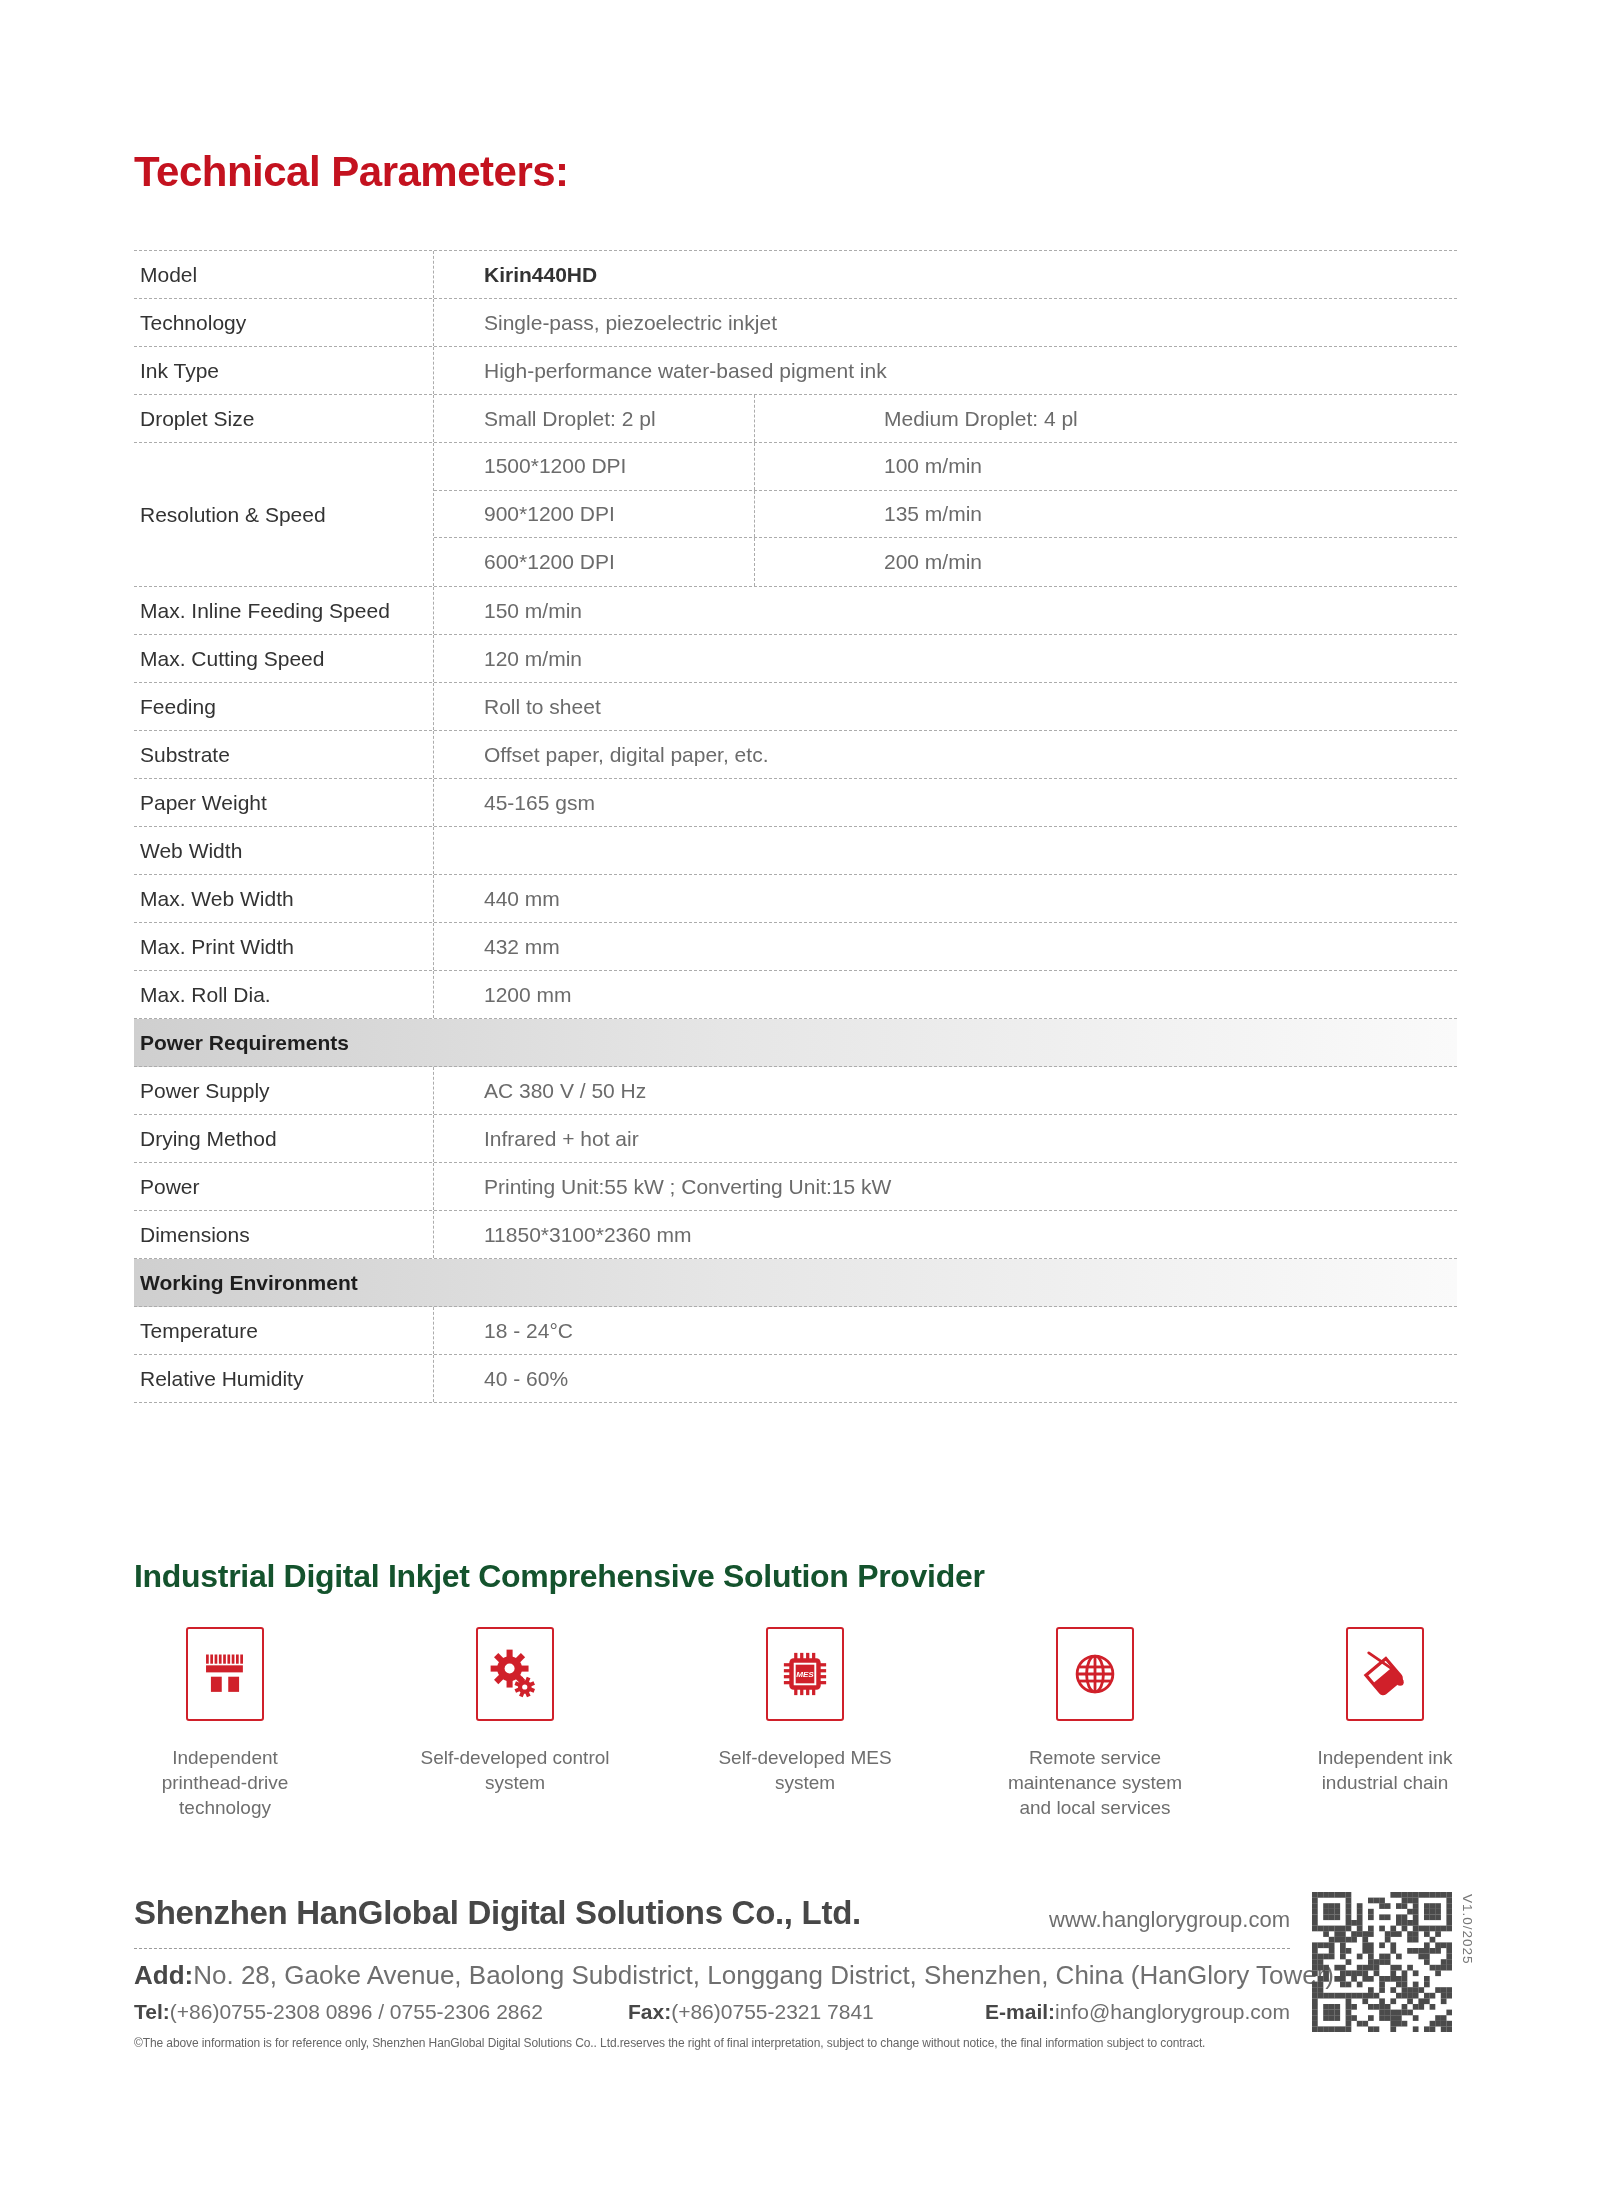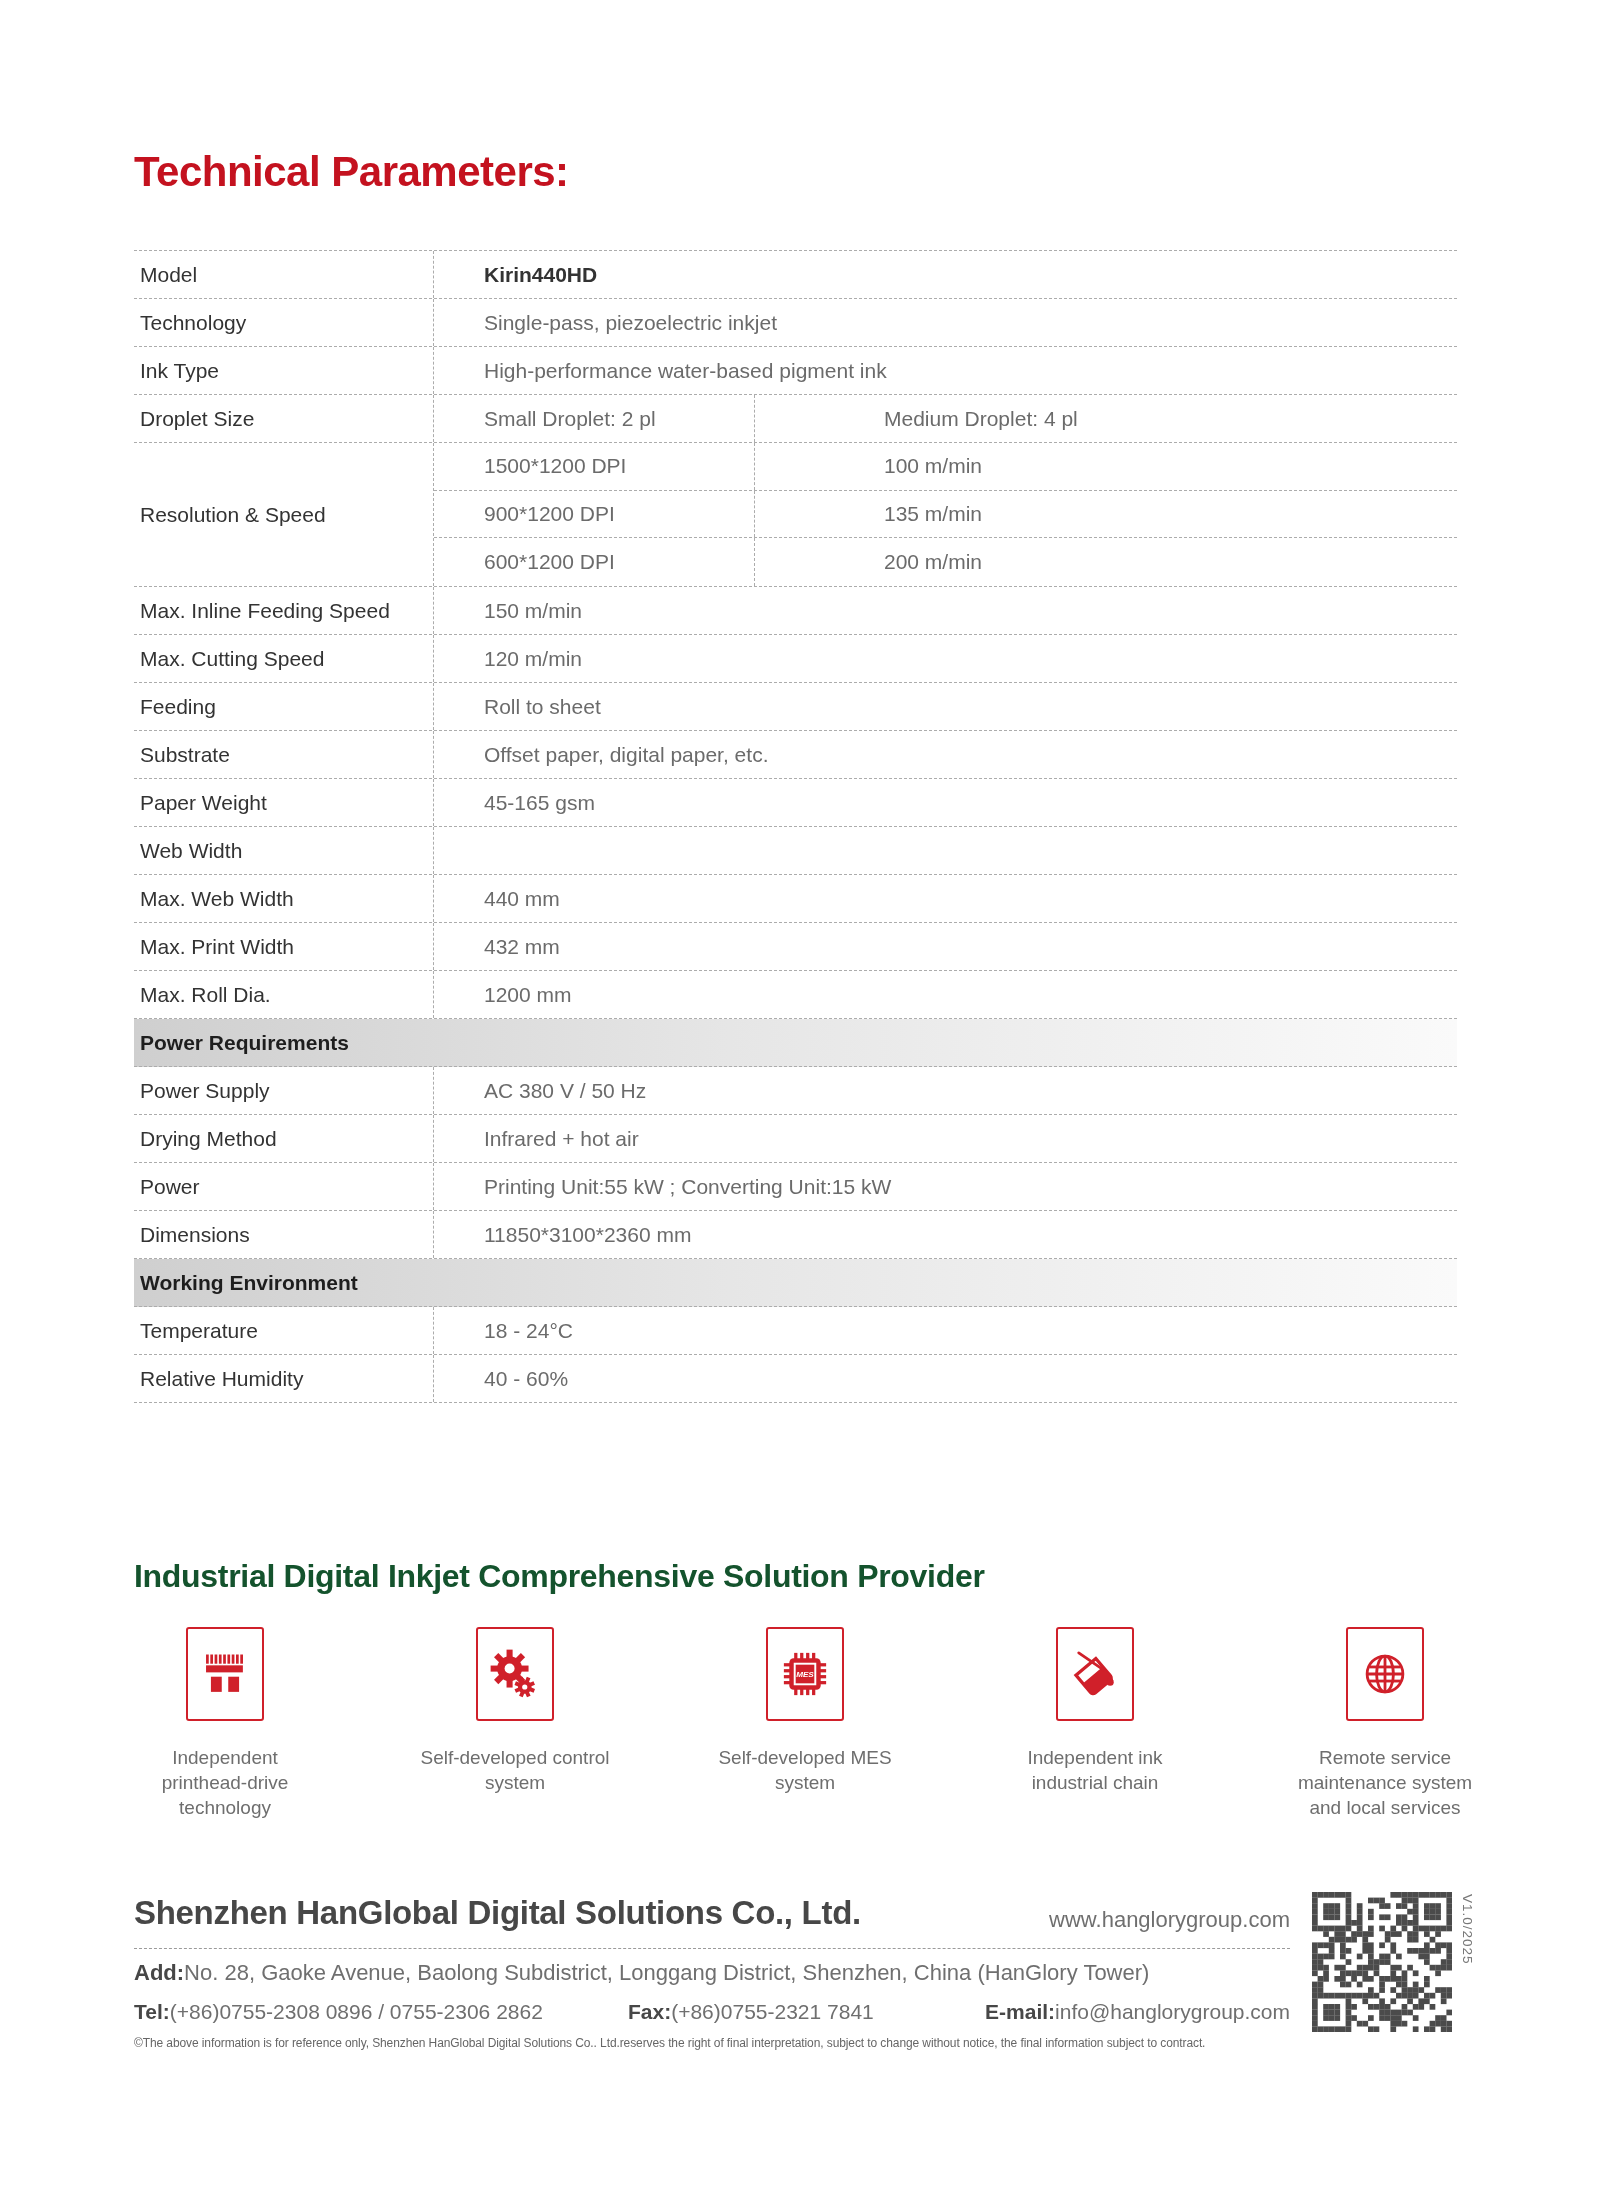--- a/index.html
+++ b/index.html
@@ -58,21 +58,21 @@
   .feature-box svg { width:52px; height:52px; }
   .feature-caption {
     margin-top:24px; width:192px; text-align:center;
     font-size:19px; line-height:1.32; color:#6E6E6E;
   }
   
   .footer { position:absolute; left:134px; top:1890px; width:1156px; }
   .footer-company { position:absolute; left:0; top:4px; font-size:33px; font-weight:bold; color:#474747; letter-spacing:-0.3px; }
   .footer-website { position:absolute; right:0; top:17px; font-size:22px; color:#6F6F6F; }
   .footer-rule { position:absolute; left:0; top:58px; width:1156px; border-top:1px dashed #9B9B9B; }
-  .footer-add { position:absolute; left:0; top:70px; font-size:22px; color:#6F6F6F; white-space:nowrap; }
+  .footer-add { position:absolute; left:0; top:70px; font-size:26px; color:#6F6F6F; white-space:nowrap; }
   .footer-contacts { position:absolute; left:0; top:110px; width:1156px; height:28px; font-size:21px; color:#6F6F6F; }
   .flabel { font-weight:bold; color:#474747; }
   .contact-tel { position:absolute; left:0; top:0; white-space:nowrap; }
   .contact-fax { position:absolute; left:494px; top:0; white-space:nowrap; }
   .contact-email { position:absolute; right:0; top:0; white-space:nowrap; }
   .footer-disclaimer { position:absolute; left:0; top:146px; font-size:12px; color:#666666; white-space:nowrap; letter-spacing:-0.1px; }
   .qr { position:absolute; left:1312px; top:1892px; width:140px; height:140px; }
   .version-tag {
     position:absolute; left:1460px; top:1894px;
     writing-mode:vertical-rl; font-size:13.5px; color:#777777; letter-spacing:1px;
@@ -249,46 +249,46 @@
             <rect x="9.5" y="9.5" width="29" height="29" rx="4"></rect>
           </g>
           <rect x="14.5" y="14.5" width="19" height="19" fill="none" stroke="#fff" stroke-width="1.8"></rect>
           <text x="24" y="27" text-anchor="middle" font-size="7.5" font-weight="bold" font-style="italic" fill="#fff" font-family="Liberation Sans, sans-serif">MES</text>
         </svg>
       </div>
       <div class="feature-caption">Self-developed MES system</div>
     </div>
     <div class="feature">
       <div class="feature-box">
+        <svg viewBox="0 0 48 48" fill="none" stroke="currentColor" stroke-width="2.6">
+          <circle cx="24" cy="24" r="16.5"></circle>
+          <ellipse cx="24" cy="24" rx="7.8" ry="16.5"></ellipse>
+          <path d="M24 7.5 V40.5"></path>
+          <path d="M9.5 17.5 H38.5"></path>
+          <path d="M7.5 24 H40.5"></path>
+          <path d="M9.5 30.5 H38.5"></path>
+        </svg>
+      </div>
+      <div class="feature-caption">Remote service maintenance system and local services</div>
+    </div>
+    <div class="feature">
+      <div class="feature-box">
         <svg viewBox="0 0 48 48">
           <g transform="rotate(-40 22 25)">
             <path d="M10 15 h24 v21 a3 3 0 0 1 -3 3 H13 a3 3 0 0 1 -3 -3 z" fill="none" stroke="currentColor" stroke-width="3"></path>
             <path d="M10 25 h24 v11 a3 3 0 0 1 -3 3 H13 a3 3 0 0 1 -3 -3 z" fill="currentColor"></path>
           </g>
           <path d="M9 4.5 L31.5 20" stroke="currentColor" stroke-width="2.6" stroke-linecap="round"></path>
           <g fill="currentColor">
             <circle cx="38" cy="31.5" r="3.3"></circle>
             <path d="M38 23.5 L40.9 30 L35.1 30 z"></path>
           </g>
         </svg>
       </div>
       <div class="feature-caption">Independent ink industrial chain</div>
-    </div>
-    <div class="feature">
-      <div class="feature-box">
-        <svg viewBox="0 0 48 48" fill="none" stroke="currentColor" stroke-width="2.6">
-          <circle cx="24" cy="24" r="16.5"></circle>
-          <ellipse cx="24" cy="24" rx="7.8" ry="16.5"></ellipse>
-          <path d="M24 7.5 V40.5"></path>
-          <path d="M9.5 17.5 H38.5"></path>
-          <path d="M7.5 24 H40.5"></path>
-          <path d="M9.5 30.5 H38.5"></path>
-        </svg>
-      </div>
-      <div class="feature-caption">Remote service maintenance system and local services</div>
     </div>
   </div>
 
 <div class="footer">
   <div class="footer-company">Shenzhen HanGlobal Digital Solutions Co., Ltd.</div>
   <div class="footer-website">www.hanglorygroup.com</div>
   <div class="footer-rule"></div>
   <div class="footer-add"><span class="flabel">Add:</span><span>No. 28, Gaoke Avenue, Baolong Subdistrict, Longgang District, Shenzhen, China (HanGlory Tower)</span></div>
   <div class="footer-contacts">
     <span class="contact-tel"><span class="flabel">Tel:</span><span>(+86)0755-2308 0896 / 0755-2306 2862</span></span>

